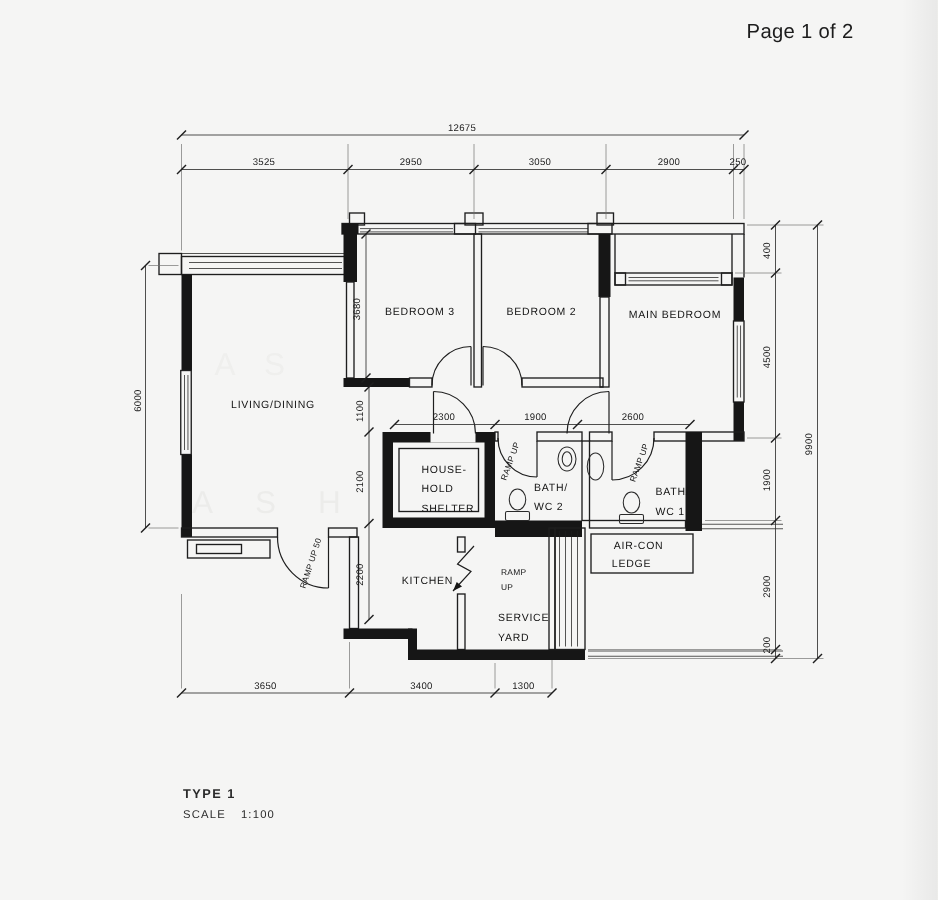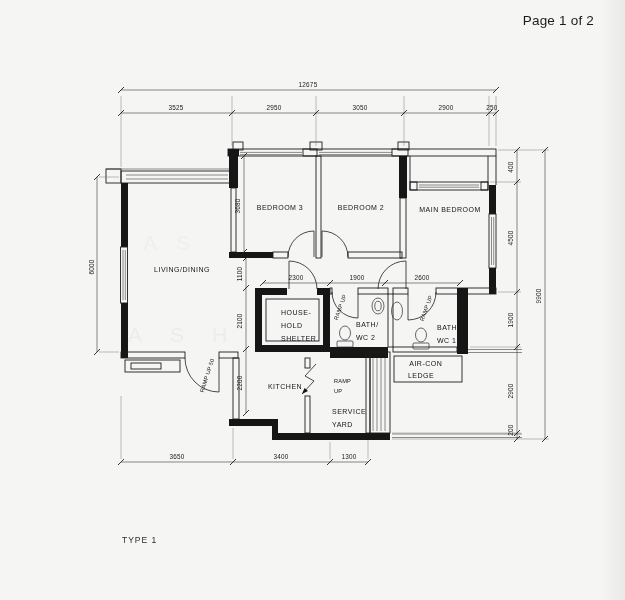--- a/index.html
+++ b/index.html
@@ -4,26 +4,26 @@
 <style>
   html,body{margin:0;padding:0;background:#e8e8e6;}
   .page{
     position:relative;width:625px;height:600px;overflow:hidden;
     background:#f5f5f4;
     font-family:"Liberation Sans", sans-serif;
   }
   .edge-shade{position:absolute;top:0;right:0;width:24px;height:100%;
     background:linear-gradient(90deg, rgba(0,0,0,0), rgba(0,0,0,0.05));}
   .page-indicator{
-    position:absolute;top:13px;right:31px;font-size:13.5px;color:#1c1c1c;
+    position:absolute;top:13px;right:56px;font-size:13.5px;color:#1c1c1c;
     letter-spacing:0.2px;
   }
   .title-block{position:absolute;left:122px;top:516px;color:#2b2b2b;}
   .plan-title{font-size:17px;letter-spacing:1.5px;word-spacing:7px;color:#333;}
-  .plan-type{margin-top:19px;font-size:8.5px;letter-spacing:1px;color:#2b2b2b;}
+  .plan-type{margin-top:8px;font-size:8.5px;letter-spacing:1px;color:#2b2b2b;font-weight:bold;}
   .plan-scale{margin-top:4px;font-size:7.5px;letter-spacing:0.8px;color:#2b2b2b;}
   .plan-scale .sv{margin-left:10px;}
   svg{position:absolute;left:0;top:0;}
   .w{fill:none;stroke:#1e1e1e;stroke-width:0.9;}
   .glz{fill:none;stroke:#1e1e1e;stroke-width:0.5;}
   .blk{fill:#161616;stroke:none;}
   .fillbg{fill:#f5f5f4;stroke:none;}
   .dim{stroke:#2b2b2b;stroke-width:0.55;fill:none;}
   .ext{stroke:#6f6f6d;stroke-width:0.45;fill:none;}
   .tick{stroke:#1e1e1e;stroke-width:0.9;fill:none;}
@@ -307,16 +307,19 @@
         <tspan x="334" y="393">UP</tspan>
       </text>
       <text class="small" x="342" y="308" text-anchor="middle" transform="rotate(-70 342 308)">RAMP UP</text>
       <text class="small" x="428" y="309" text-anchor="middle" transform="rotate(-70 428 309)">RAMP UP</text>
       <text class="small" x="209" y="376" text-anchor="middle" transform="rotate(-72 209 376)">RAMP UP 50</text>
     </g>
   </svg>
 
   <div class="title-block">
     <div class="plan-type">TYPE 1</div>
+    <div class="plan-scale">
+      <span>SCALE</span><span class="sv">1:100</span>
+    </div>
   </div>
 
   <div class="edge-shade"></div>
 </div>
 
 </body></html>

